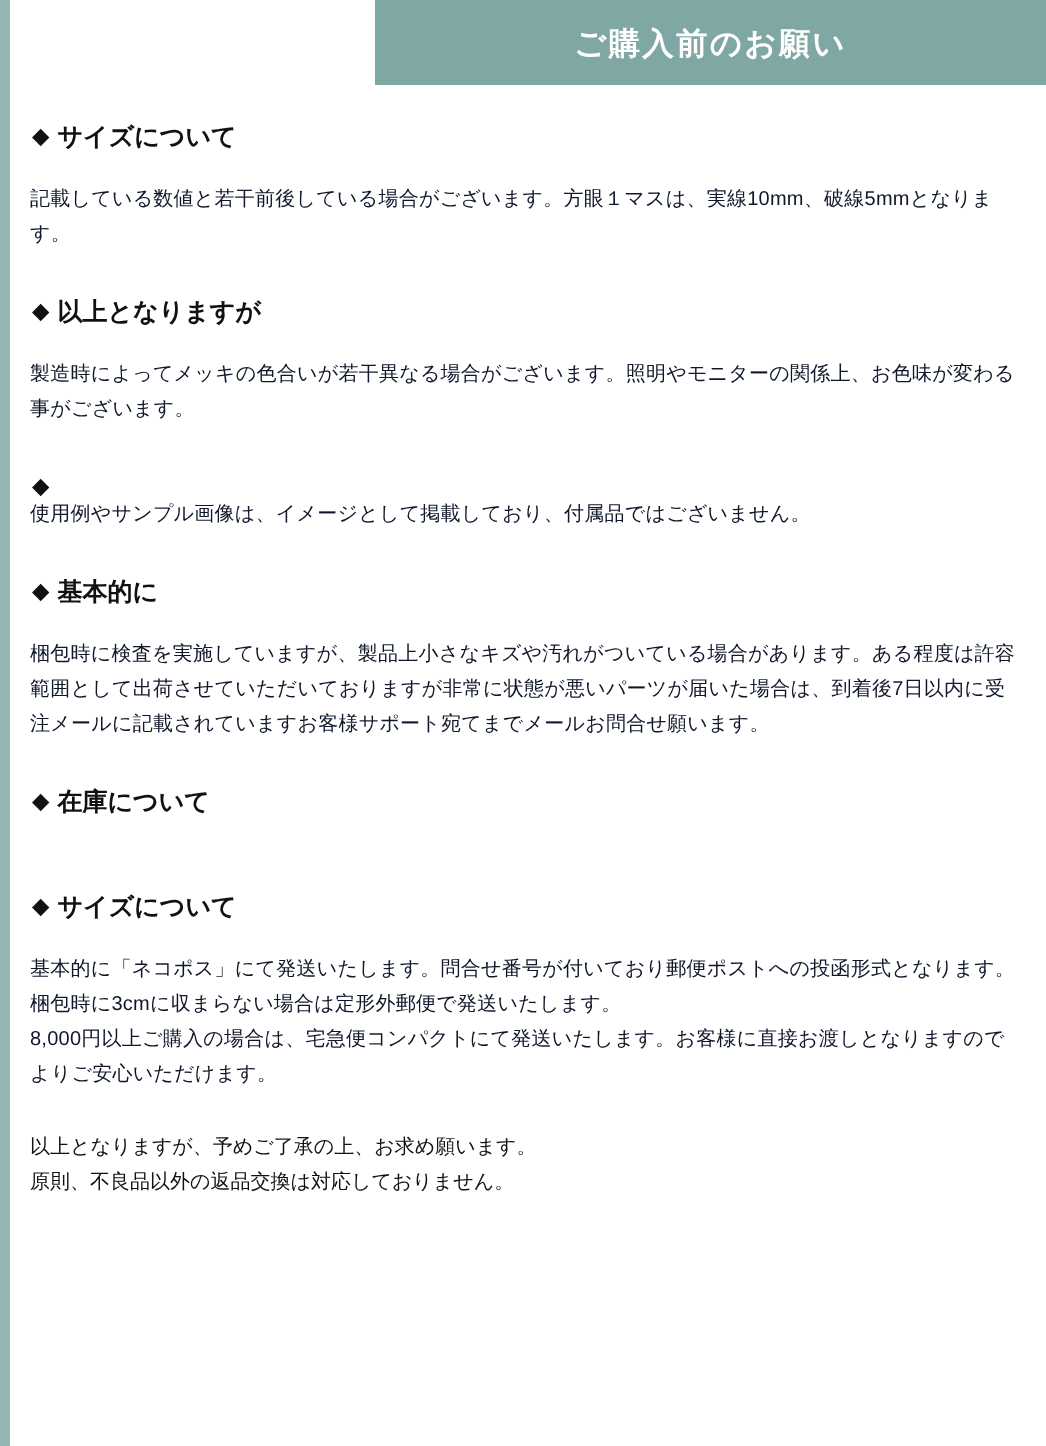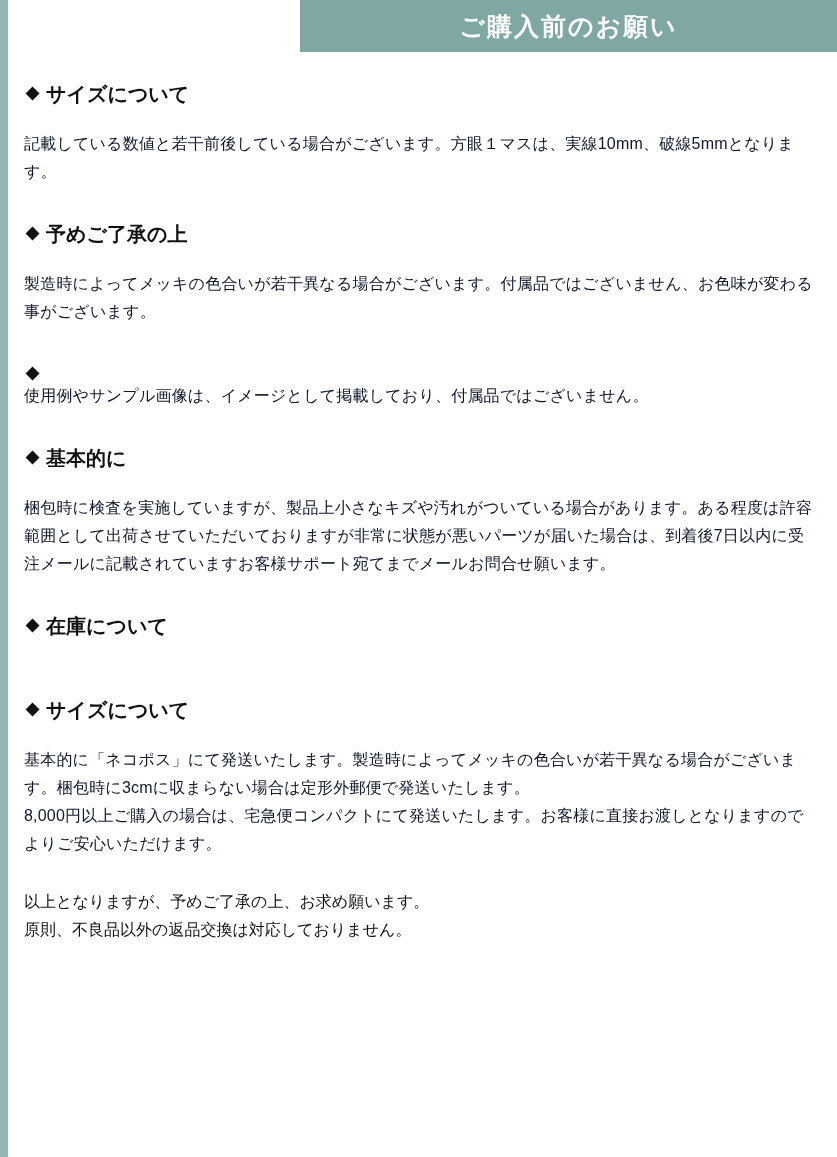--- a/index.html
+++ b/index.html
@@ -18,21 +18,21 @@
     position: relative;
     width: 837px;
     height: 1157px;
     box-sizing: border-box;
     border-left: 8px solid #94b7b4;
   }
   .header {
     position: relative;
     margin-left: 292px;
     margin-right: 0;
-    height: 52px;
+    height: 68px;
     background: #7fa8a5;
     display: flex;
     align-items: center;
     justify-content: center;
   }
   .header-title {
     color: #ffffff;
     font-size: 25px;
     font-weight: bold;
     letter-spacing: 2px;
@@ -100,24 +100,24 @@
       </div>
       <div class="sp-2"></div>
       <div class="section-body">記載している数値と若干前後している場合がございます。方眼１マスは、実線10mm、破線5mmとなります。</div>
     </div>
 
     <div class="sp-1"></div>
 
     <div class="section">
       <div class="section-heading">
         <span class="diamond">◆</span>
-        <span>予めご了承の上</span>
+        <span>以上となりますが</span>
       </div>
       <div class="sp-2"></div>
-      <div class="section-body">製造時によってメッキの色合いが若干異なる場合がございます。付属品ではございません、お色味が変わる事がございます。</div>
+      <div class="section-body">製造時によってメッキの色合いが若干異なる場合がございます。照明やモニターの関係上、お色味が変わる事がございます。</div>
     </div>
 
     <div class="sp-1"></div>
 
     <div class="section">
       <div class="section-heading">
         <span class="diamond">◆</span>
       </div>
       <div class="sp-2"></div>
       <div class="section-body">使用例やサンプル画像は、イメージとして掲載しており、付属品ではございません。</div>
@@ -145,21 +145,21 @@
     </div>
 
     <div class="sp-1"></div>
 
     <div class="section">
       <div class="section-heading">
         <span class="diamond">◆</span>
         <span>サイズについて</span>
       </div>
       <div class="sp-2"></div>
-      <div class="section-body" style="white-space: pre-line;">基本的に「ネコポス」にて発送いたします。製造時によってメッキの色合いが若干異なる場合がございます。梱包時に3cmに収まらない場合は定形外郵便で発送いたします。
+      <div class="section-body" style="white-space: pre-line;">基本的に「ネコポス」にて発送いたします。問合せ番号が付いており郵便ポストへの投函形式となります。梱包時に3cmに収まらない場合は定形外郵便で発送いたします。
 8,000円以上ご購入の場合は、宅急便コンパクトにて発送いたします。お客様に直接お渡しとなりますのでよりご安心いただけます。</div>
     </div>
 
     <div class="sp-3"></div>
 
     <div class="closing">
       <p class="closing-line">以上となりますが、予めご了承の上、お求め願います。</p>
       <p class="closing-line">原則、不良品以外の返品交換は対応しておりません。</p>
     </div>
 

